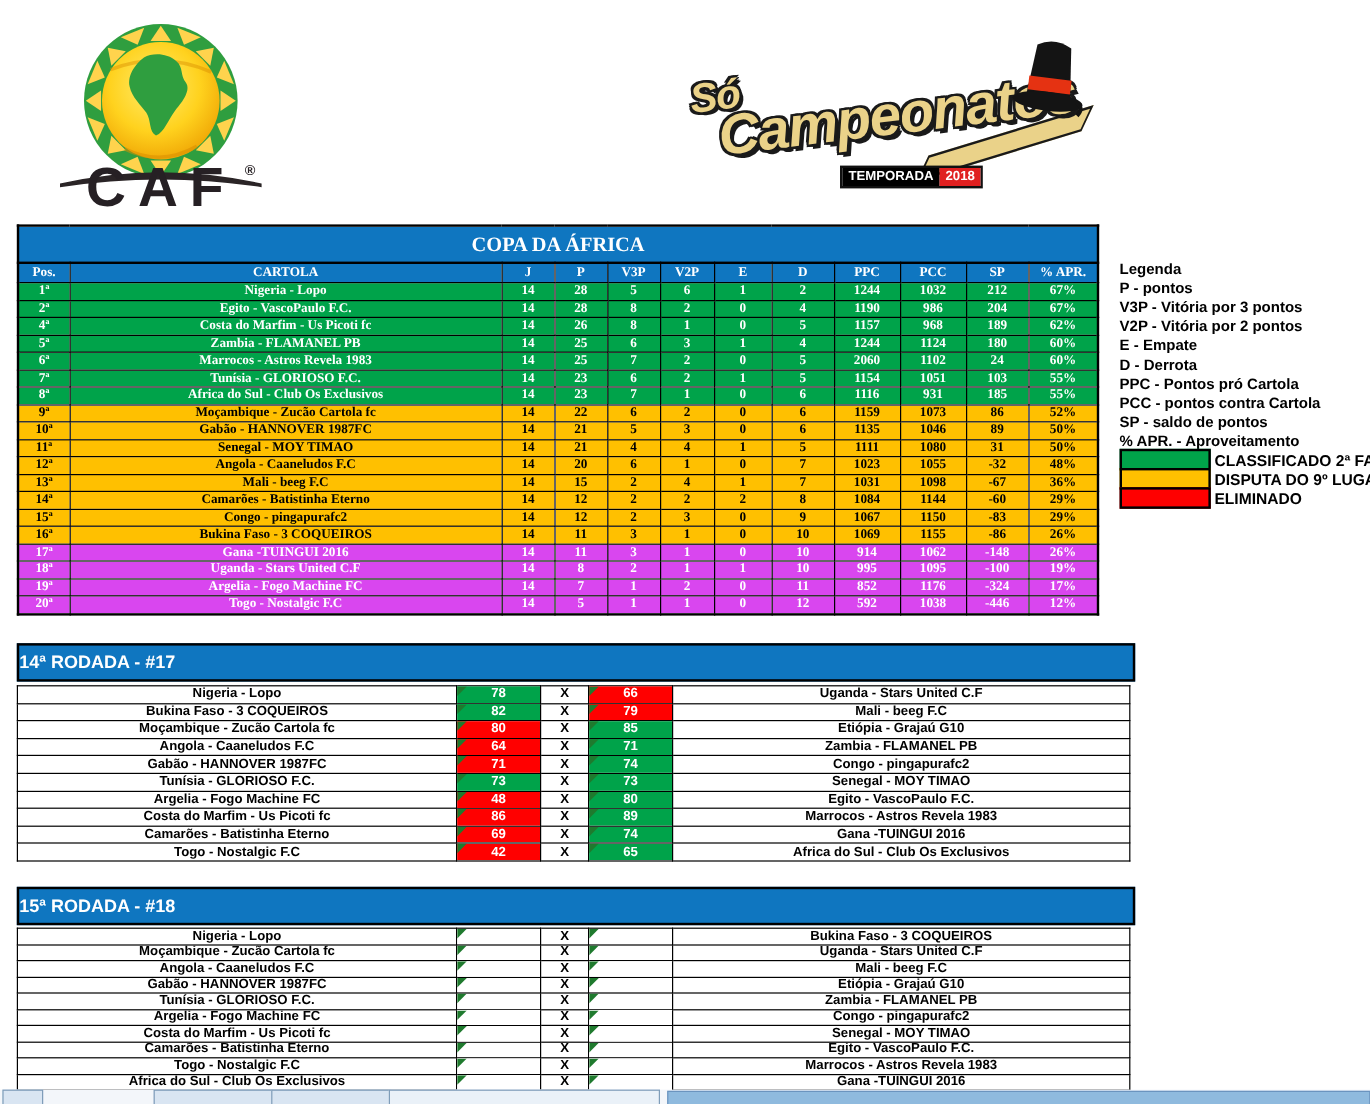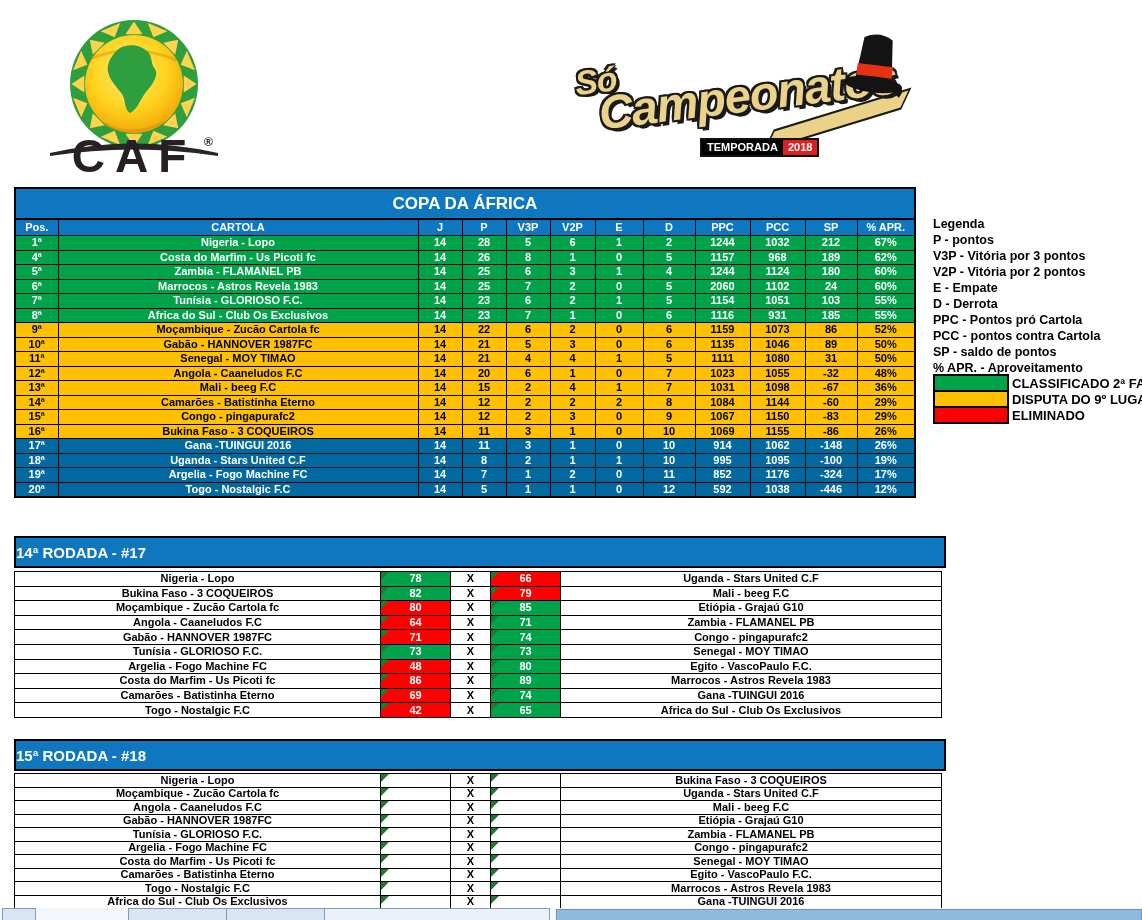--- a/index.html
+++ b/index.html
@@ -30,22 +30,22 @@
 
   
   table{border-collapse:collapse;table-layout:fixed;}
   .standings{position:absolute;left:14px;top:187px;width:900px;}
   .standings th,.standings td{border:1px solid #000;padding:0;text-align:center;
         font-size:11px;font-weight:bold;line-height:1;height:13.5px;overflow:hidden;white-space:nowrap;}
   .standings .title-row th{background:#0F76C0;color:#fff;font-size:17px;height:29px;border:2px solid #000;}
   .standings .head-row th{background:#0F76C0;color:#fff;height:15px;}
   .standings tr.green td{background:#00A34A;color:#fff;}
   .standings tr.yellow td{background:#FFC000;color:#000;}
-  .standings tr.red td{background:#0369a1;color:#fff;}
-  .standings{border:2px solid #000;}
+  .standings tr.red td{background:#d946ef;color:#fff;}
+  .standings{border:2px solid #000;font-family:Liberation Serif, serif;}
 
   
   .legend{position:absolute;left:933px;top:216px;width:206px;color:#000;}
   .legend-line{font-size:12.5px;font-weight:bold;line-height:16px;white-space:nowrap;}
   .legend-status{display:flex;align-items:center;margin-top:-2px;}
   .legend-box{width:72px;height:14px;border:2px solid #000;flex:0 0 auto;}
   .legend-status-label{font-size:13px;font-weight:bold;margin-left:3px;white-space:nowrap;}
 
   
   .round-bar{position:absolute;left:14px;width:928px;height:28px;background:#0F76C0;border:2px solid #000;
@@ -175,20 +175,34 @@
           <td>5</td>
           <td>6</td>
           <td>1</td>
           <td>2</td>
           <td>1244</td>
           <td>1032</td>
           <td>212</td>
           <td>67%</td>
         </tr>
         <tr class="green">
+          <td>2ª</td>
+          <td>Egito - VascoPaulo F.C.</td>
+          <td>14</td>
+          <td>28</td>
+          <td>8</td>
+          <td>2</td>
+          <td>0</td>
+          <td>4</td>
+          <td>1190</td>
+          <td>986</td>
+          <td>204</td>
+          <td>67%</td>
+        </tr>
+        <tr class="green">
           <td>4ª</td>
           <td>Costa do Marfim - Us Picoti fc</td>
           <td>14</td>
           <td>26</td>
           <td>8</td>
           <td>1</td>
           <td>0</td>
           <td>5</td>
           <td>1157</td>
           <td>968</td>

